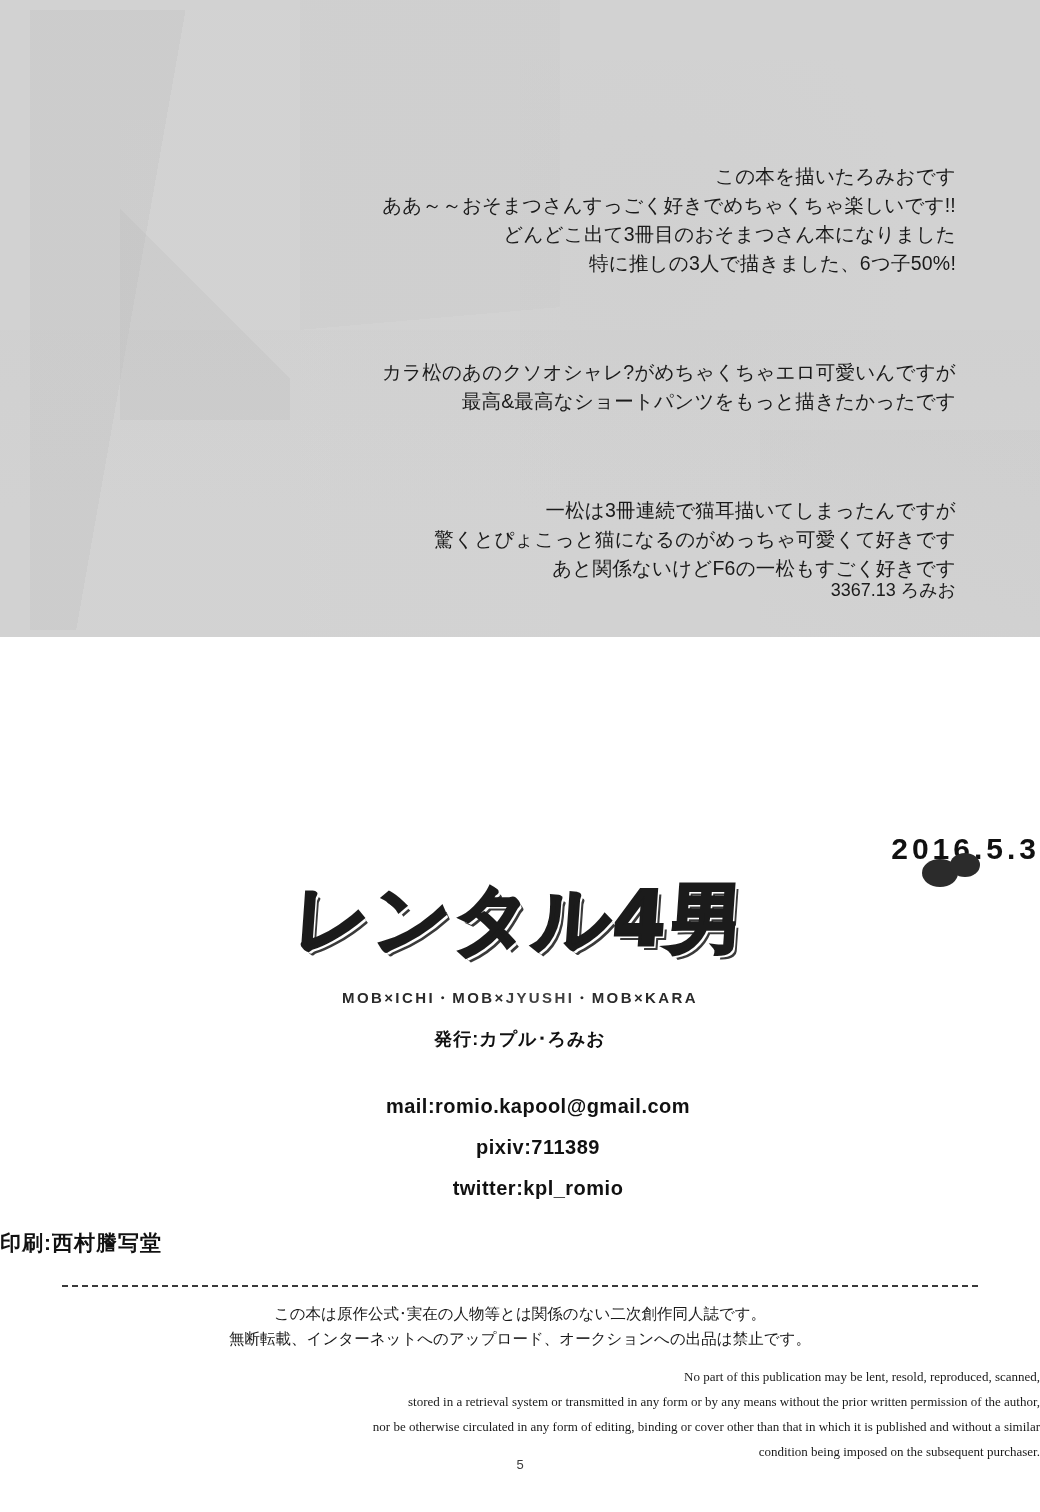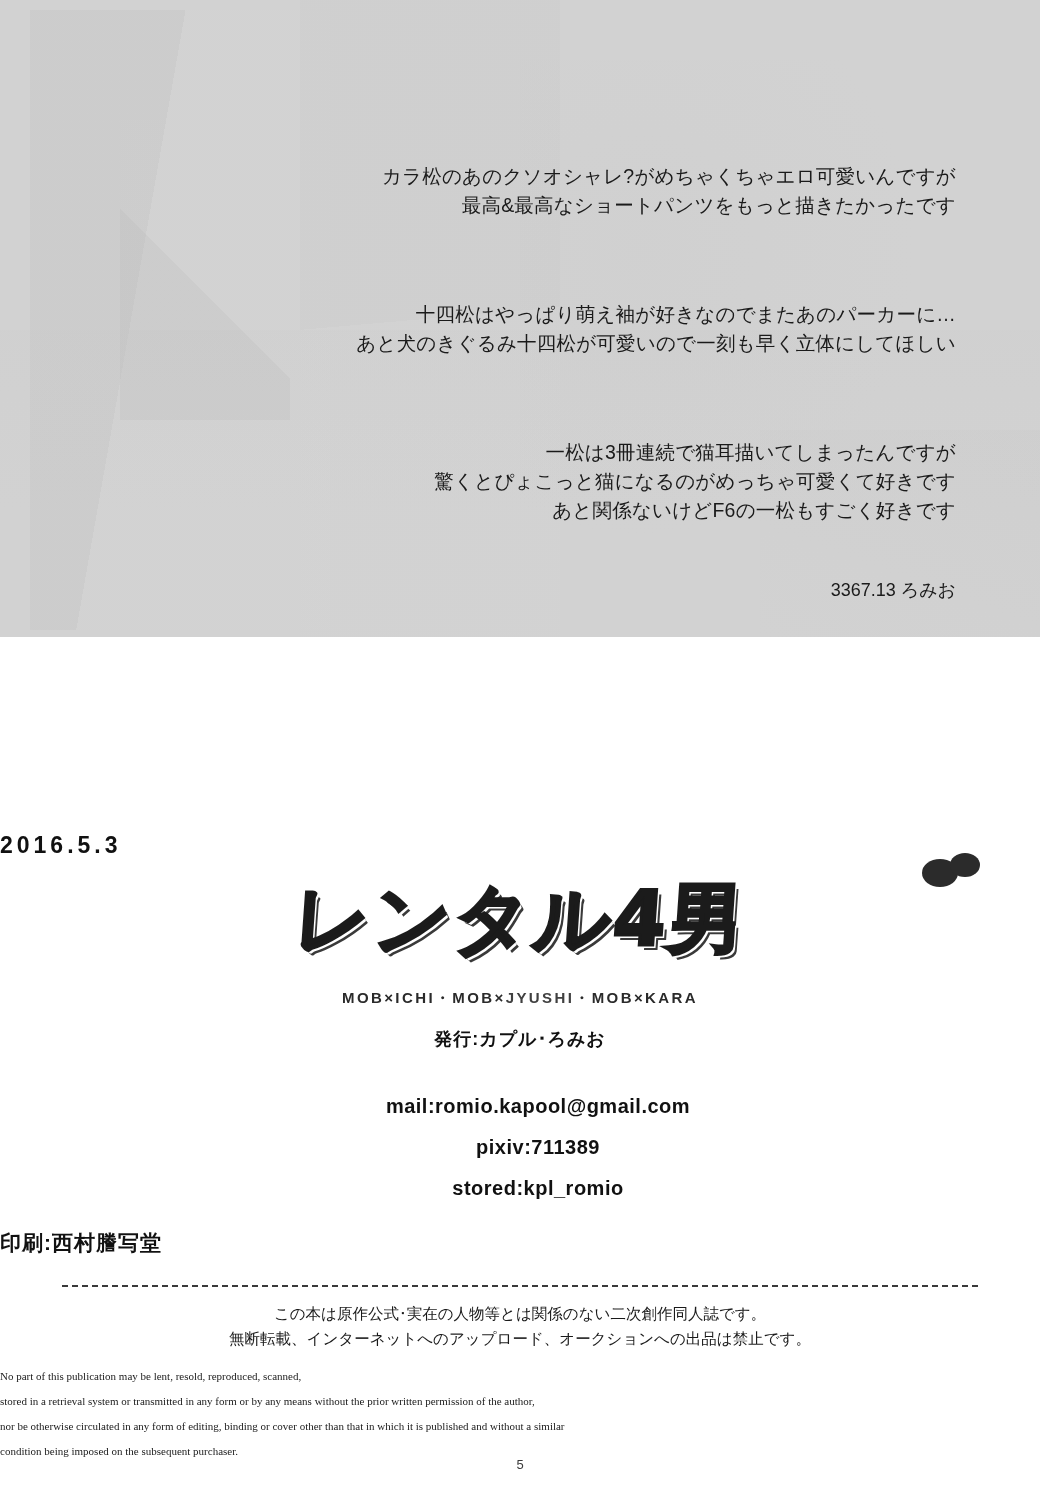--- a/index.html
+++ b/index.html
@@ -75,22 +75,22 @@
     width: 1040px;
     height: 875px;
     background: #ffffff;
     color: #111;
   }
 
   .date-line {
     position: absolute;
     left: 0; right: 0;
     top: 195px;
-    text-align: left;
-    font-size: 23px;
+    text-align: right;
+    font-size: 30px;
     font-weight: bold;
     letter-spacing: 4px;
     color: #111;
   }
 
   
   .logo-wrap {
     position: absolute;
     left: 0; right: 0;
     top: 232px;
@@ -190,22 +190,22 @@
     text-align: center;
     font-size: 15.5px;
     line-height: 25px;
     color: #1a1a1a;
   }
 
   .notice-en {
     position: absolute;
     left: 0; right: 0;
     top: 727px;
-    text-align: left;
-    font-size: 11px;
+    text-align: right;
+    font-size: 13px;
     line-height: 25px;
     color: #1a1a1a;
     font-family: "Liberation Serif", serif;
   }
 
   .page-number {
     position: absolute;
     left: 0; right: 0;
     top: 820px;
     text-align: center;
@@ -218,24 +218,26 @@
 
 <div class="afterword-panel">
   <div class="tex a"></div>
   <div class="tex b"></div>
   <div class="tex c"></div>
   <div class="tex d"></div>
   <div class="tex e"></div>
   <div class="tex f"></div>
 
   <div class="afterword-text">
+    <div class="afterword-block">この本を描いたろみおです
+ああ～～おそまつさんすっごく好きでめちゃくちゃ楽しいです!!
+どんどこ出て3冊目のおそまつさん本になりました
+特に推しの3人で描きました、6つ子50%!</div>
     <div class="afterword-block">カラ松のあのクソオシャレ?がめちゃくちゃエロ可愛いんですが
 最高&amp;最高なショートパンツをもっと描きたかったです</div>
-    <div class="afterword-block">十四松はやっぱり萌え袖が好きなのでまたあのパーカーに…
-あと犬のきぐるみ十四松が可愛いので一刻も早く立体にしてほしい</div>
     <div class="afterword-block">一松は3冊連続で猫耳描いてしまったんですが
 驚くとぴょこっと猫になるのがめっちゃ可愛くて好きです
 あと関係ないけどF6の一松もすごく好きです</div>
     
   </div>
 
   <div class="afterword-sign">3367.13 ろみお</div>
 </div>
 
 <div class="colophon">
@@ -249,21 +251,21 @@
 
   <div class="logo-sub">
     <span>MOB×ICHI・MOB×</span><span class="faint">JYUSHI</span><span>・MOB×KARA</span>
   </div>
 
   <div class="publisher">発行:カプル･ろみお</div>
 
   <div class="contact">
     <div>mail:romio.kapool@gmail.com</div>
     <div>pixiv:711389</div>
-    <div>stored:kpl_romio</div>
+    <div>twitter:kpl_romio</div>
   </div>
 
   <div class="printer">印刷:西村謄写堂</div>
 
   <div class="divider"></div>
 
   <div class="notice-jp" style="white-space: pre-wrap; text-align: center;">この本は原作公式･実在の人物等とは関係のない二次創作同人誌です。
 無断転載、インターネットへのアップロード、オークションへの出品は禁止です。</div>
 
   <div class="notice-en" style="white-space: pre-wrap;">No part of this publication may be lent, resold, reproduced, scanned,

